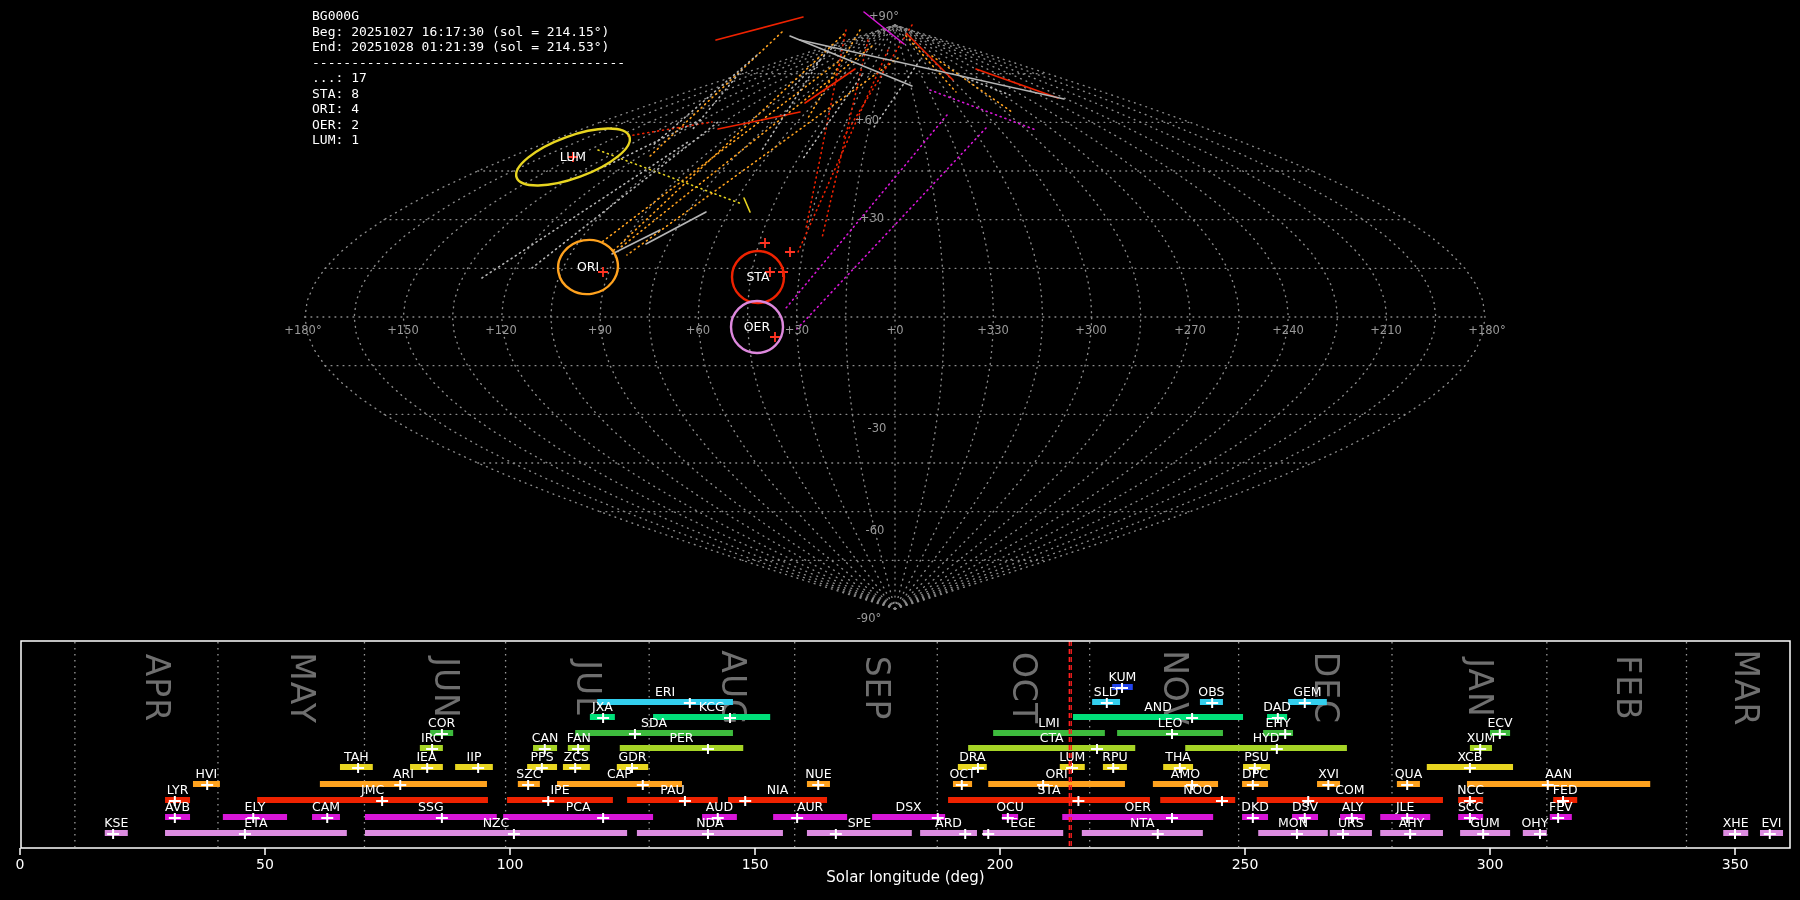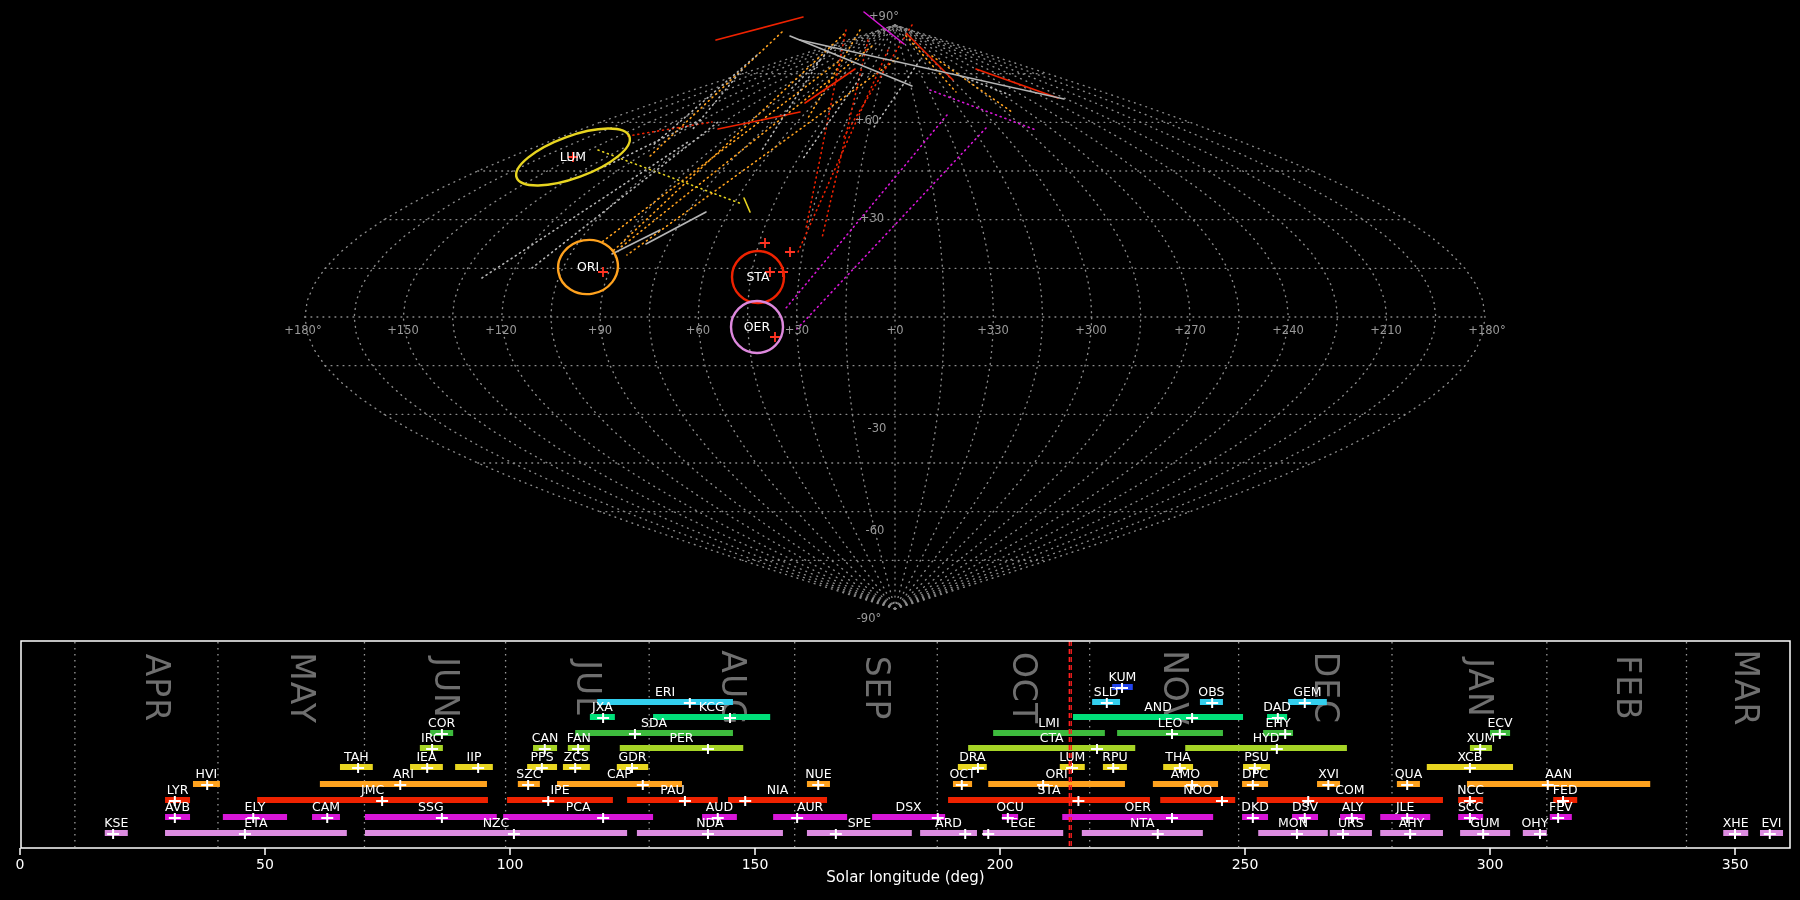--- a/index.html
+++ b/index.html
@@ -618,13 +618,22 @@
         <text x="1000.0000000000001" y="869" fill="#fff" font-size="14" text-anchor="middle">200</text>
         <line x1="1245" y1="848" x2="1245" y2="855" stroke="#fff" stroke-width="1.5"></line>
         <text x="1245" y="869" fill="#fff" font-size="14" text-anchor="middle">250</text>
         <line x1="1490" y1="848" x2="1490" y2="855" stroke="#fff" stroke-width="1.5"></line>
         <text x="1490" y="869" fill="#fff" font-size="14" text-anchor="middle">300</text>
         <line x1="1735.0000000000002" y1="848" x2="1735.0000000000002" y2="855" stroke="#fff" stroke-width="1.5"></line>
         <text x="1735.0000000000002" y="869" fill="#fff" font-size="14" text-anchor="middle">350</text>
         <text x="905.5" y="882" fill="#fff" font-size="15" text-anchor="middle">Solar longitude (deg)</text>
       </g>
     </svg>
+  <pre id="info">BG000G
+Beg: 20251027 16:17:30 (sol = 214.15°)
+End: 20251028 01:21:39 (sol = 214.53°)
+----------------------------------------
+...: 17
+STA: 8
+ORI: 4
+OER: 2
+LUM: 1</pre>
 </div>
 
 </body></html>

